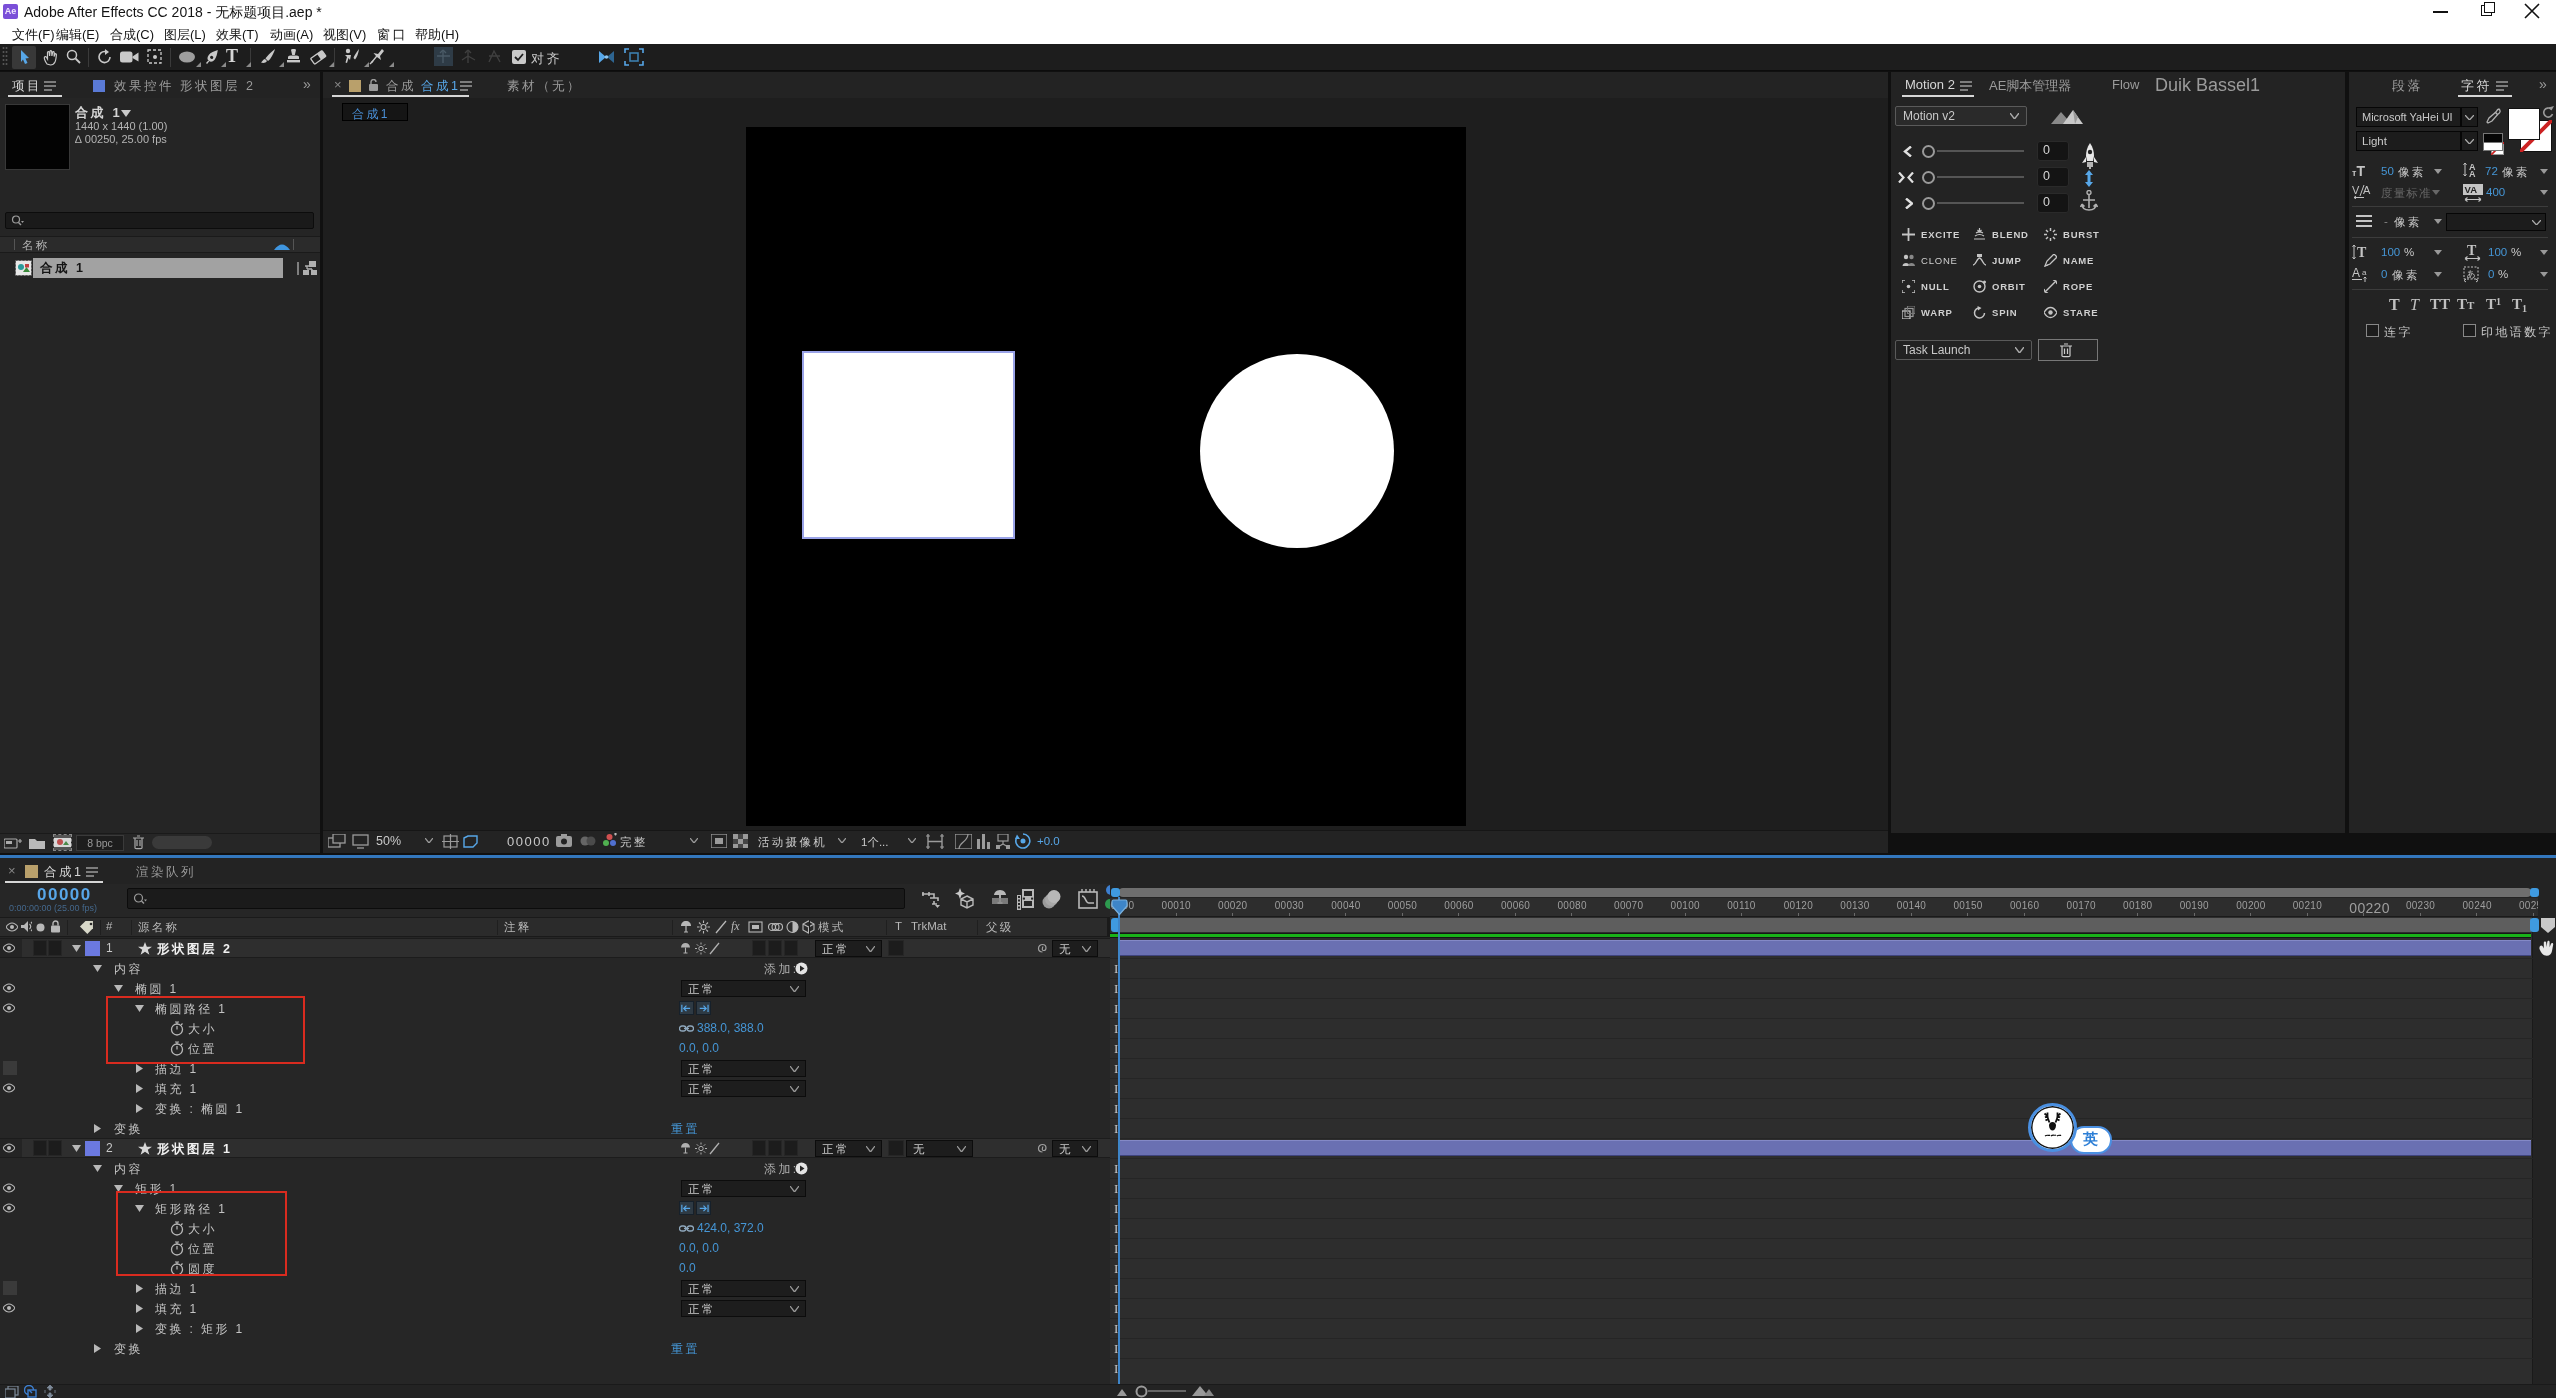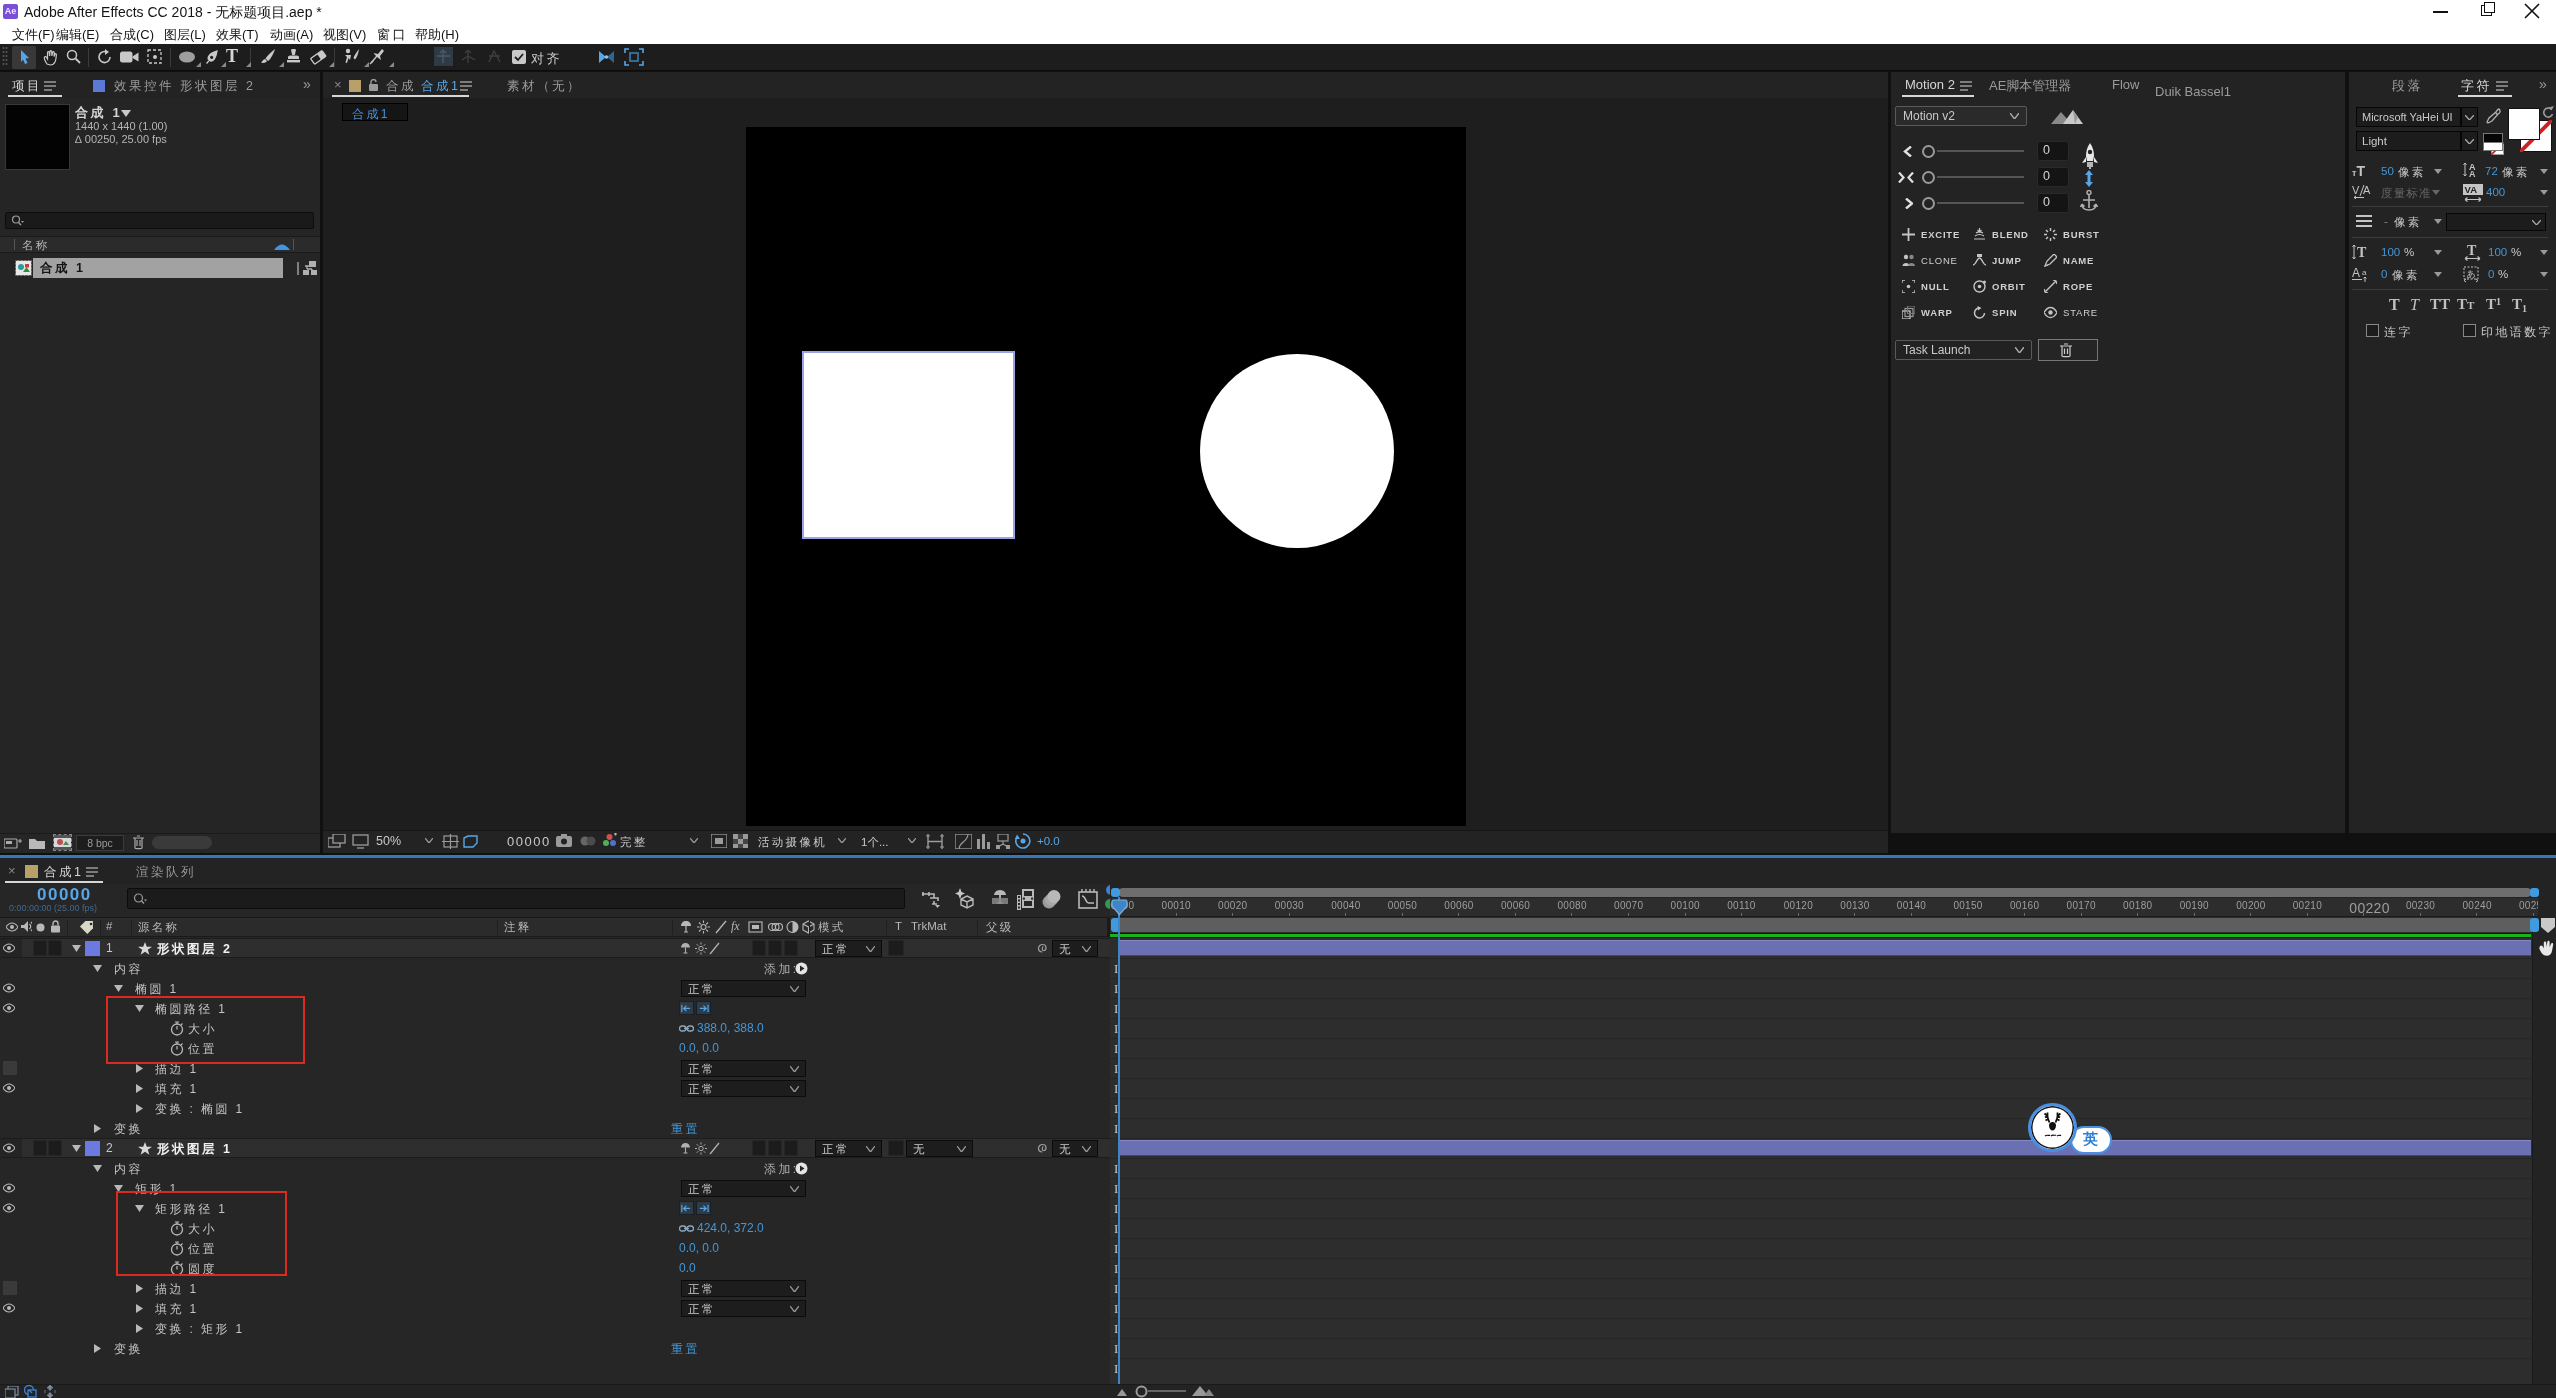--- a/index.html
+++ b/index.html
@@ -323,21 +323,21 @@
   </svg>
 <div style="left:1037px;top:835px;font-size:11.5px;color:#57a7e8">+0.0</div>
 <div style="left:1891px;top:72px;width:454px;height:26px;background:#232323"></div>
 <div style="left:1905px;top:77px;font-size:13px;color:#d6d6d6">Motion 2</div>
 <svg style="position:absolute;left:1960px;top:81px;" width="12" height="10" viewBox="0 0 12 10">
     <path d="M0 1 H12 M0 5 H12 M0 9 H8" stroke="#9b9b9b" stroke-width="1.3"></path>
   </svg>
 <div style="left:1902px;top:95px;width:72px;height:2px;background:#d6d6d6"></div>
 <div style="left:1989px;top:77px;font-size:13px;color:#9b9b9b;white-space:nowrap">AE脚本管理器</div>
 <div style="left:2112px;top:77px;font-size:13px;color:#9b9b9b">Flow</div>
-<div style="left:2155px;top:84px;font-size:13px;color:#9b9b9b">Duik Bassel1</div>
+<div style="left:2155px;top:75px;font-size:18px;color:#9b9b9b">Duik Bassel1</div>
 <div style="left:1891px;top:98px;width:454px;height:735px;background:#232323"></div>
 <div style="left:1895px;top:106px;width:132px;height:20px;background:#2a2a2a;border:1px solid #5a5a5a;border-radius:2px"></div>
 <div style="left:1903px;top:109px;font-size:12px;color:#c9c9c9">Motion v2</div>
 <svg style="position:absolute;left:2010px;top:113px;" width="9" height="6" viewBox="0 0 9 6">
     <path d="M0 0 L4.5 6 L9 0" fill="none" stroke="#aaa" stroke-width="1.4"></path>
   </svg>
 <svg style="position:absolute;left:2051px;top:108px;" width="38" height="16" viewBox="0 0 38 16">
     <path d="M0 16 L10 4 L17 12 L16 16 Z" fill="#8a8a8a"></path>
     <path d="M12 16 L22 2 L32 16 Z" fill="#c9c9c9"></path>
     <path d="M22 2 L27 9 L24 16" fill="#9a9a9a"></path>
@@ -440,21 +440,21 @@
 <div style="left:1921px;top:307px;font-size:9.5px;font-weight:bold;color:#d0d0d0;letter-spacing:.8px">WARP</div>
 <svg style="position:absolute;left:1973px;top:306px;" width="13" height="13" viewBox="0 0 13 13">
     <path d="M11.5 7 A5 5 0 1 1 7 2" fill="none" stroke="#c4c4c4" stroke-width="1.5"></path>
     <path d="M4.5 0 L8.5 2 L5 4.5 Z" fill="#c4c4c4"></path>
   </svg>
 <div style="left:1992px;top:307px;font-size:9.5px;font-weight:bold;color:#d0d0d0;letter-spacing:.8px">SPIN</div>
 <svg style="position:absolute;left:2044px;top:306px;" width="13" height="13" viewBox="0 0 13 13">
     <path d="M0 6.5 C2 3 4.5 1.5 6.5 1.5 C8.5 1.5 11 3 13 6.5 C11 10 8.5 11.5 6.5 11.5 C4.5 11.5 2 10 0 6.5 Z" fill="none" stroke="#c4c4c4" stroke-width="1.3"></path>
     <circle cx="6.5" cy="6.5" r="2.2" fill="#c4c4c4"></circle>
   </svg>
-<div style="left:2063px;top:307px;font-size:9.5px;font-weight:normal;color:#d0d0d0;letter-spacing:.8px">STARE</div>
+<div style="left:2063px;top:307px;font-size:9.5px;font-weight:bold;color:#d0d0d0;letter-spacing:.8px">STARE</div>
 <div style="left:1895px;top:340px;width:137px;height:20px;background:#222;border:1px solid #5a5a5a;border-radius:2px"></div>
 <div style="left:1903px;top:343px;font-size:12px;color:#c9c9c9">Task Launch</div>
 <svg style="position:absolute;left:2015px;top:347px;" width="9" height="6" viewBox="0 0 9 6">
     <path d="M0 0 L4.5 6 L9 0" fill="none" stroke="#aaa" stroke-width="1.4"></path>
   </svg>
 <div style="left:2038px;top:339px;width:60px;height:22px;background:#252525;border:1px solid #777"></div>
 <svg style="position:absolute;left:2059px;top:343px;" width="14" height="15" viewBox="0 0 14 15">
     <path d="M1 3 H13 M3 3 V13 C3 14 11 14 11 13 V3 M5 1 H9 M5.5 5.5 V11 M8.5 5.5 V11" stroke="#ccc" stroke-width="1.2" fill="none"></path>
   </svg>
 <div style="left:2349px;top:72px;width:207px;height:26px;background:#232323"></div>

